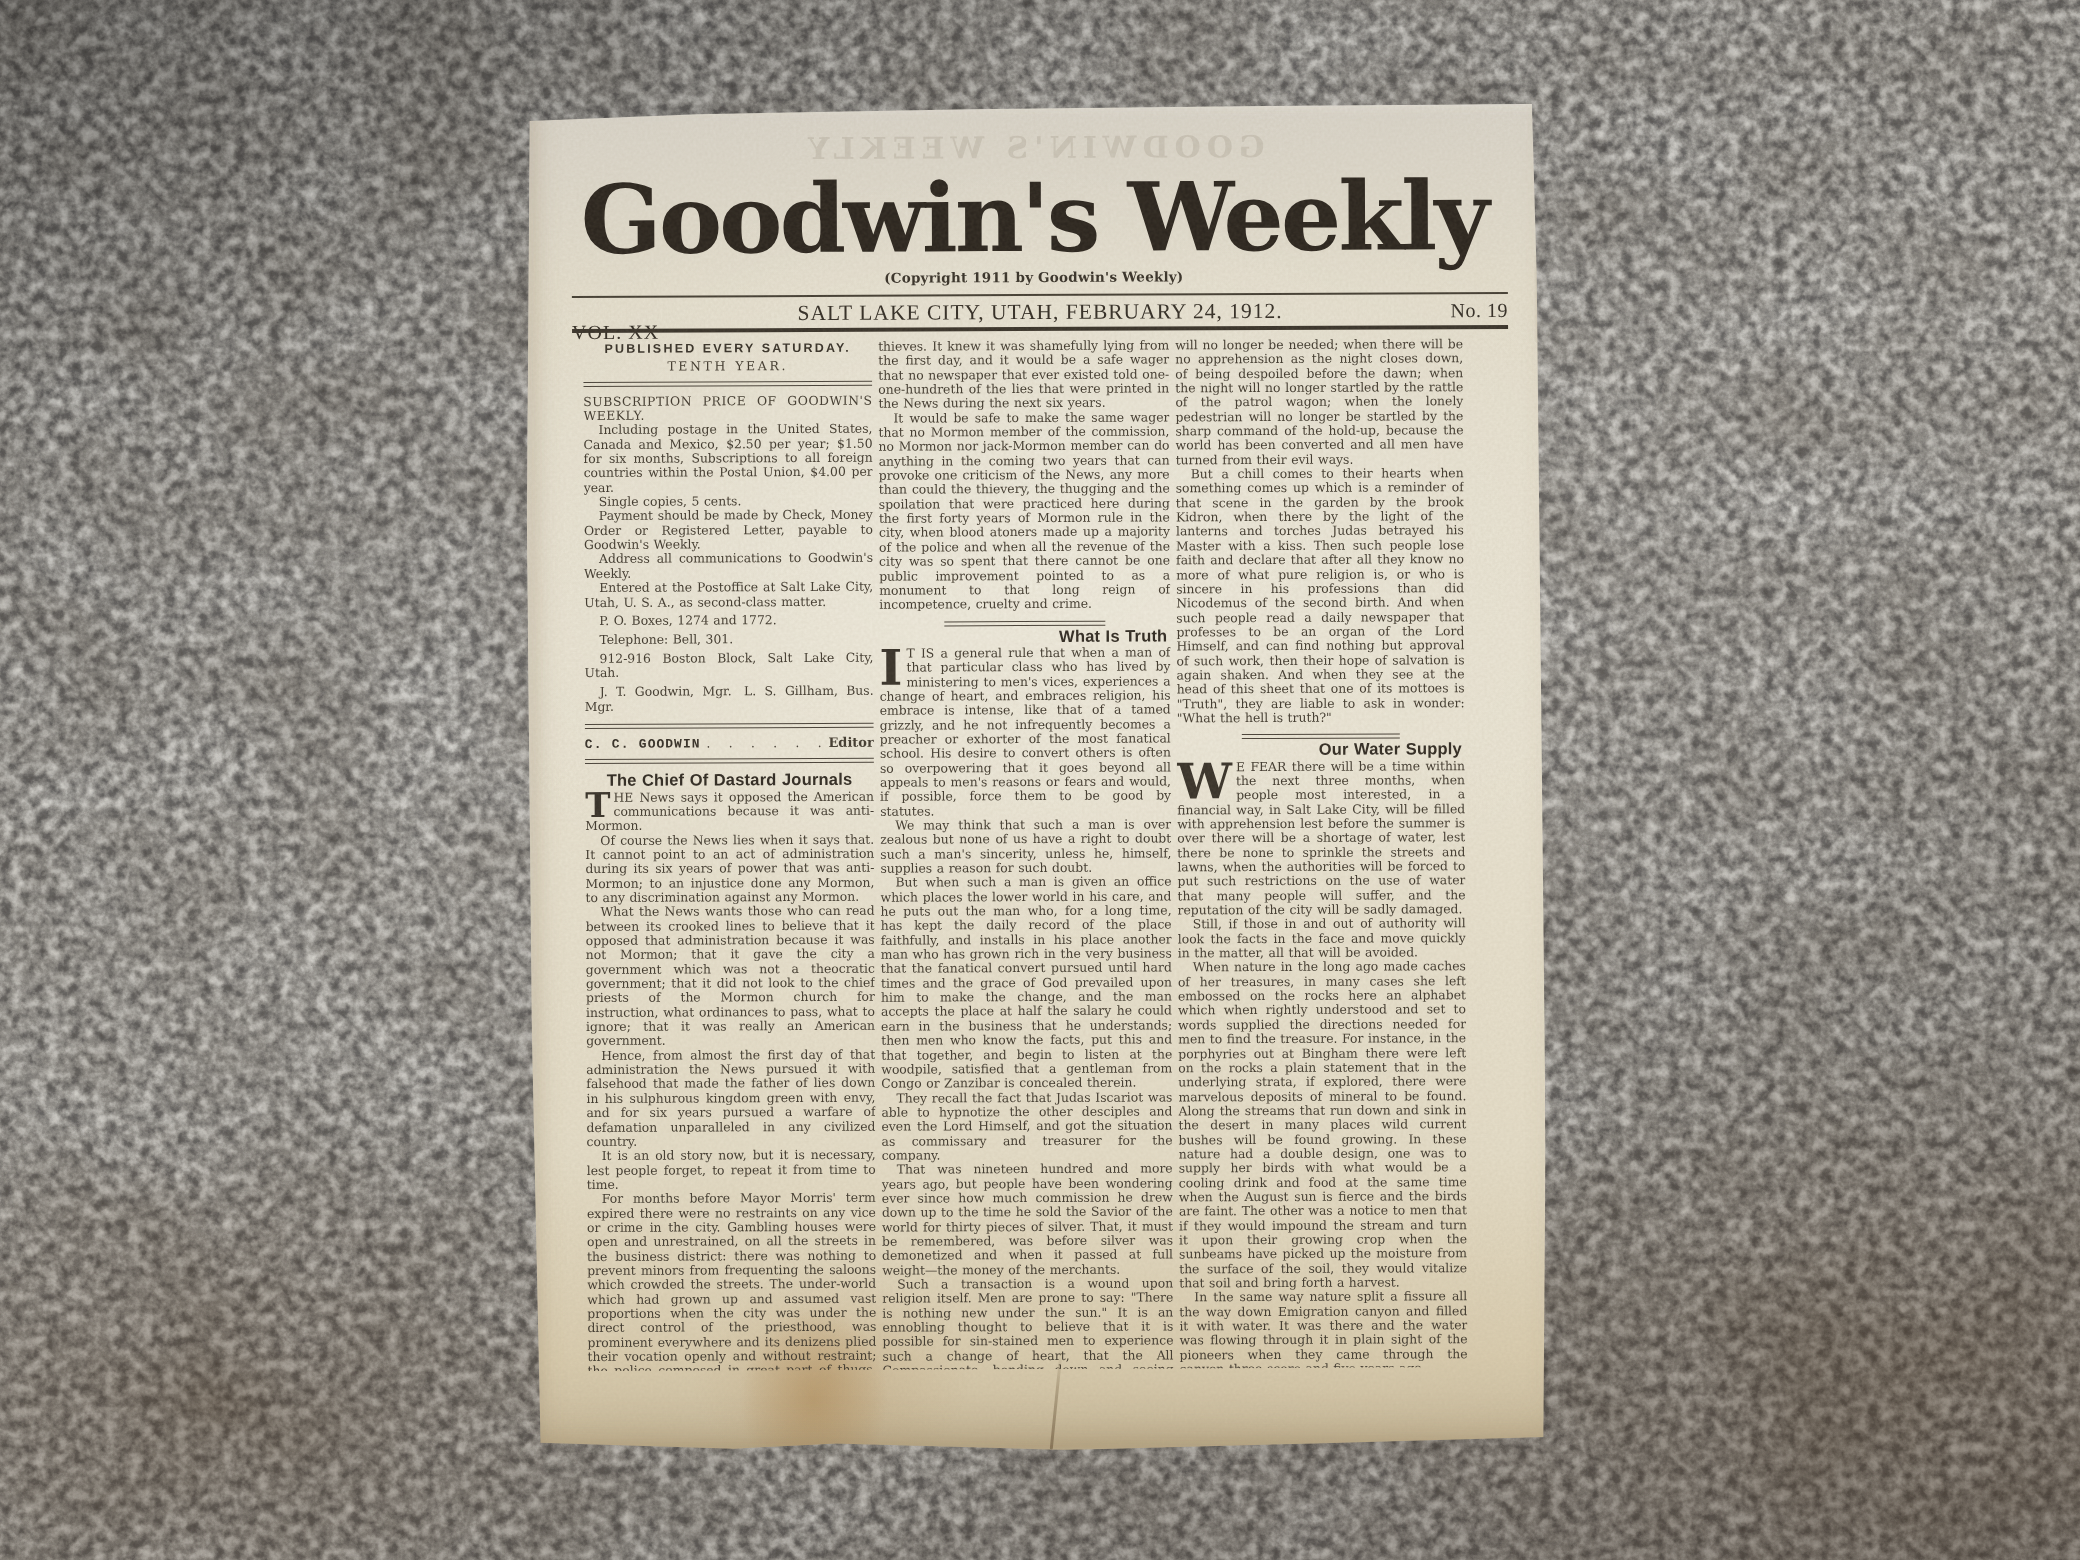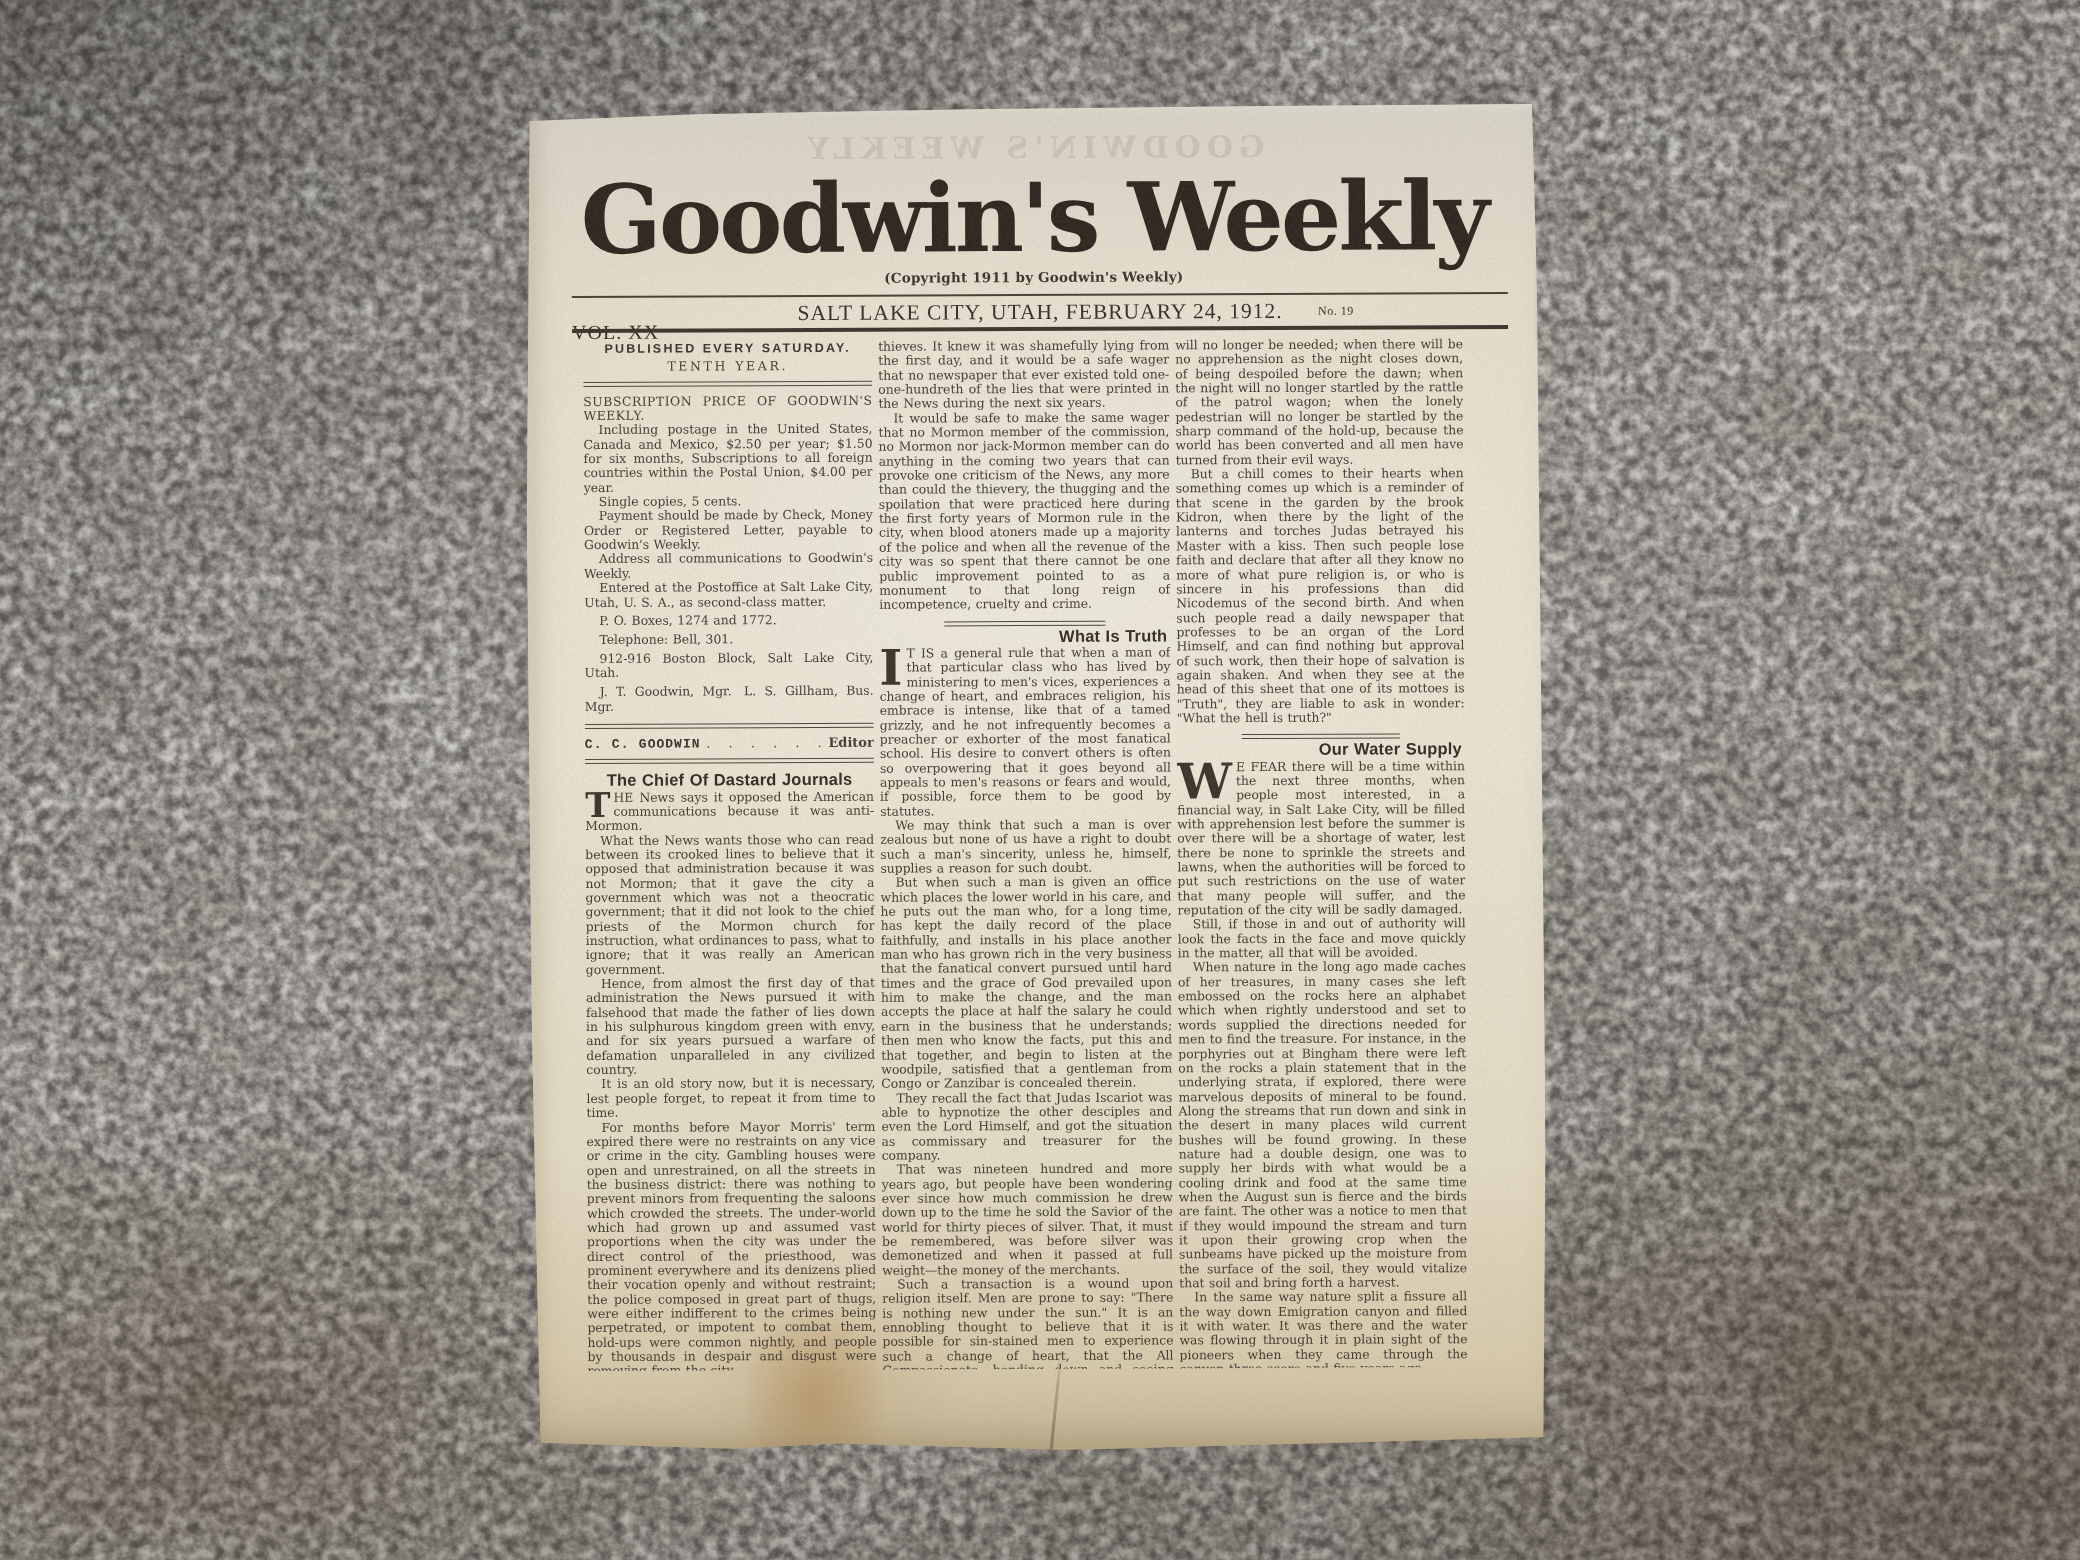--- a/index.html
+++ b/index.html
@@ -57,21 +57,21 @@
   .rule{position:absolute;left:46px;right:34px;background:#464035;}
   .rule-thin{top:188px;height:2px;}
   .rule-heavy{top:221px;height:3.5px;background:#3b352c;}
   .vol-row{
     position:absolute;top:192px;left:46px;right:34px;height:28px;
     display:flex;align-items:center;
     font-family:"Liberation Serif",serif;color:#352f27;
   }
   .vol{font-size:20px;letter-spacing:1px;width:190px;margin-top:36px;}
   .dateline{flex:1;text-align:center;font-size:21.5px;letter-spacing:1px;}
-  .issue{font-size:12px;width:190px;text-align:left;letter-spacing:0.5px;}
+  .issue{font-size:20px;width:190px;text-align:right;letter-spacing:0.5px;}
   
   .col{
     position:absolute;top:233px;width:289px;height:1030px;overflow:hidden;
     font-size:12.4px;line-height:14.35px;text-align:justify;
     color:#433c31;word-spacing:0.6px;
   }
   .col-left{left:57px;}
   .col-mid{left:352px;width:291px;}
   .col-right{left:649px;width:288px;}
   .para{margin:0;text-indent:15px;}
@@ -184,20 +184,21 @@
       <div class="drule full sp"></div>
       <div class="editor-row">
         <span class="ed-name">C. C. GOODWIN</span>
         <span class="ed-dots">. . . . . . . . . .</span>
         <span class="ed-title">Editor</span>
       </div>
       <div class="drule full"></div>
       <h3 class="head h-center">The Chief Of Dastard Journals</h3>
       <p class="para lead"><span class="dc dc2">T</span><span>HE News says it opposed the American communications because it was anti-Mormon.</span></p>
       <div>
+          <p class="para">Of course the News lies when it says that. It cannot point to an act of administration during its six years of power that was anti-Mormon; to an injustice done any Mormon, to any discrimination against any Mormon.</p>
           <p class="para">What the News wants those who can read between its crooked lines to believe that it opposed that administration because it was not Mormon; that it gave the city a government which was not a theocratic government; that it did not look to the chief priests of the Mormon church for instruction, what ordinances to pass, what to ignore; that it was really an American government.</p>
           <p class="para">Hence, from almost the first day of that administration the News pursued it with falsehood that made the father of lies down in his sulphurous kingdom green with envy, and for six years pursued a warfare of defamation unparalleled in any civilized country.</p>
           <p class="para">It is an old story now, but it is necessary, lest people forget, to repeat it from time to time.</p>
           <p class="para">For months before Mayor Morris' term expired there were no restraints on any vice or crime in the city. Gambling houses were open and unrestrained, on all the streets in the business district: there was nothing to prevent minors from frequenting the saloons which crowded the streets. The under-world which had grown up and assumed vast proportions when the city was under the direct control of the priesthood, was prominent everywhere and its denizens plied their vocation openly and without restraint; the police composed in great part of thugs, were either indifferent to the crimes being perpetrated, or impotent to combat them, hold-ups were common nightly, and people by thousands in despair and disgust were removing from the city.</p>
         </div>
     </div>
 
     <div class="col col-mid">
       <div class="cont">
           <p class="para">thieves. It knew it was shamefully lying from the first day, and it would be a safe wager that no newspaper that ever existed told one-one-hundreth of the lies that were printed in the News during the next six years.</p>

